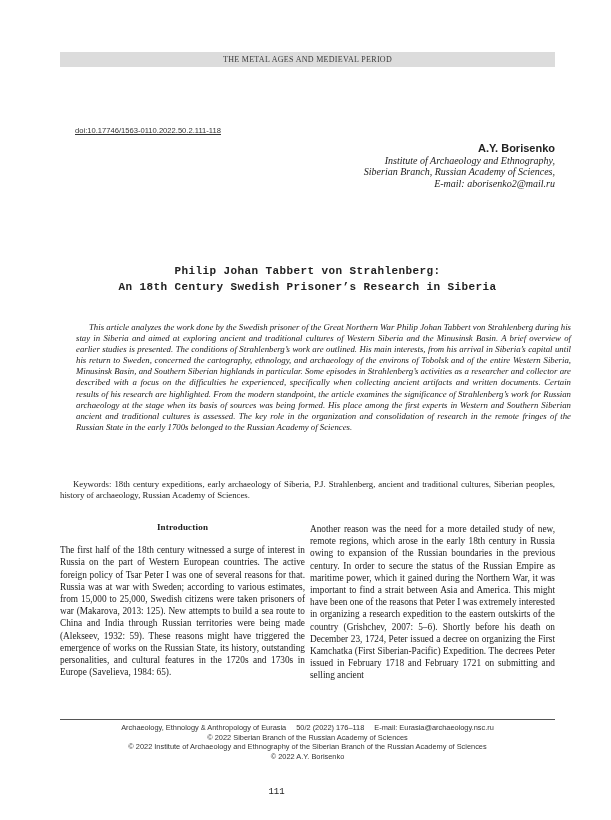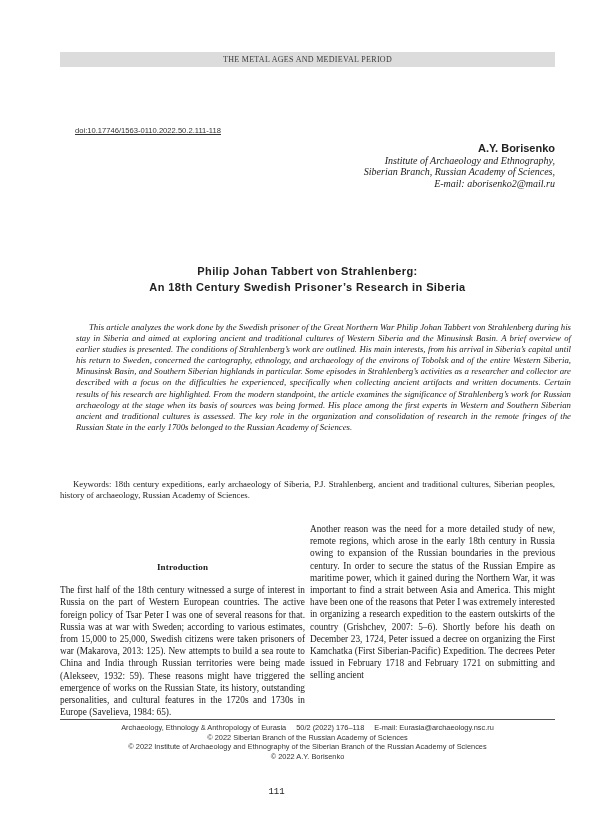--- a/index.html
+++ b/index.html
@@ -21,40 +21,40 @@
     font-family: Liberation Sans, sans-serif; font-weight: bold; font-size: 11px; color: #222;
     line-height: 14px;
     text-align: right;
   }
   .affil {
     font-family: "Liberation Serif", serif; font-style: italic; font-size: 10px;
     line-height: 11.3px; color: #222; text-align: right;
   }
   .title {
     position: absolute; left: 60px; width: 495px; top: 263px; text-align: center;
-    font-family: Liberation Sans, sans-serif; font-weight: bold; font-size: 11px;
+    font-family: Liberation Mono, monospace; font-weight: bold; font-size: 11px;
     line-height: 16px; color: #222; letter-spacing: 0.4px;
   }
   .abstract {
     position: absolute; left: 60px; width: 495px; top: 306px;
     font-family: "Liberation Serif", serif; font-style: italic; font-size: 8.75px;
     line-height: 11.1px; text-align: justify; text-indent: 13px; color: #222; margin: 16px;
   }
   .keywords {
     position: absolute; left: 60px; width: 495px; top: 479px;
     font-family: "Liberation Serif", serif; font-size: 8.75px;
     line-height: 11.1px; text-align: justify; text-indent: 13px; color: #222; margin: 0;
   }
   .keywords .kw-list { }
   .col {
     position: absolute; top: 521px; width: 245px;
     font-family: "Liberation Serif", serif; font-size: 9.3px; line-height: 12.2px;
     text-align: justify; color: #1a1a1a;
   }
-  .col-left { left: 60px; margin-top: 40px; }
+  .col-left { left: 60px; }
   .col-right { left: 310px; top: 523px; }
   .section-heading {
     text-align: center; font-weight: bold; font-size: 9px; margin: 0 0 11px 0; letter-spacing: 0.2px;
   }
   .col p { margin: 0; }
   .footer-rule {
     position: absolute; left: 60px; top: 719px; width: 495px; height: 0;
     border-top: 1px solid #555;
   }
   .footer {

